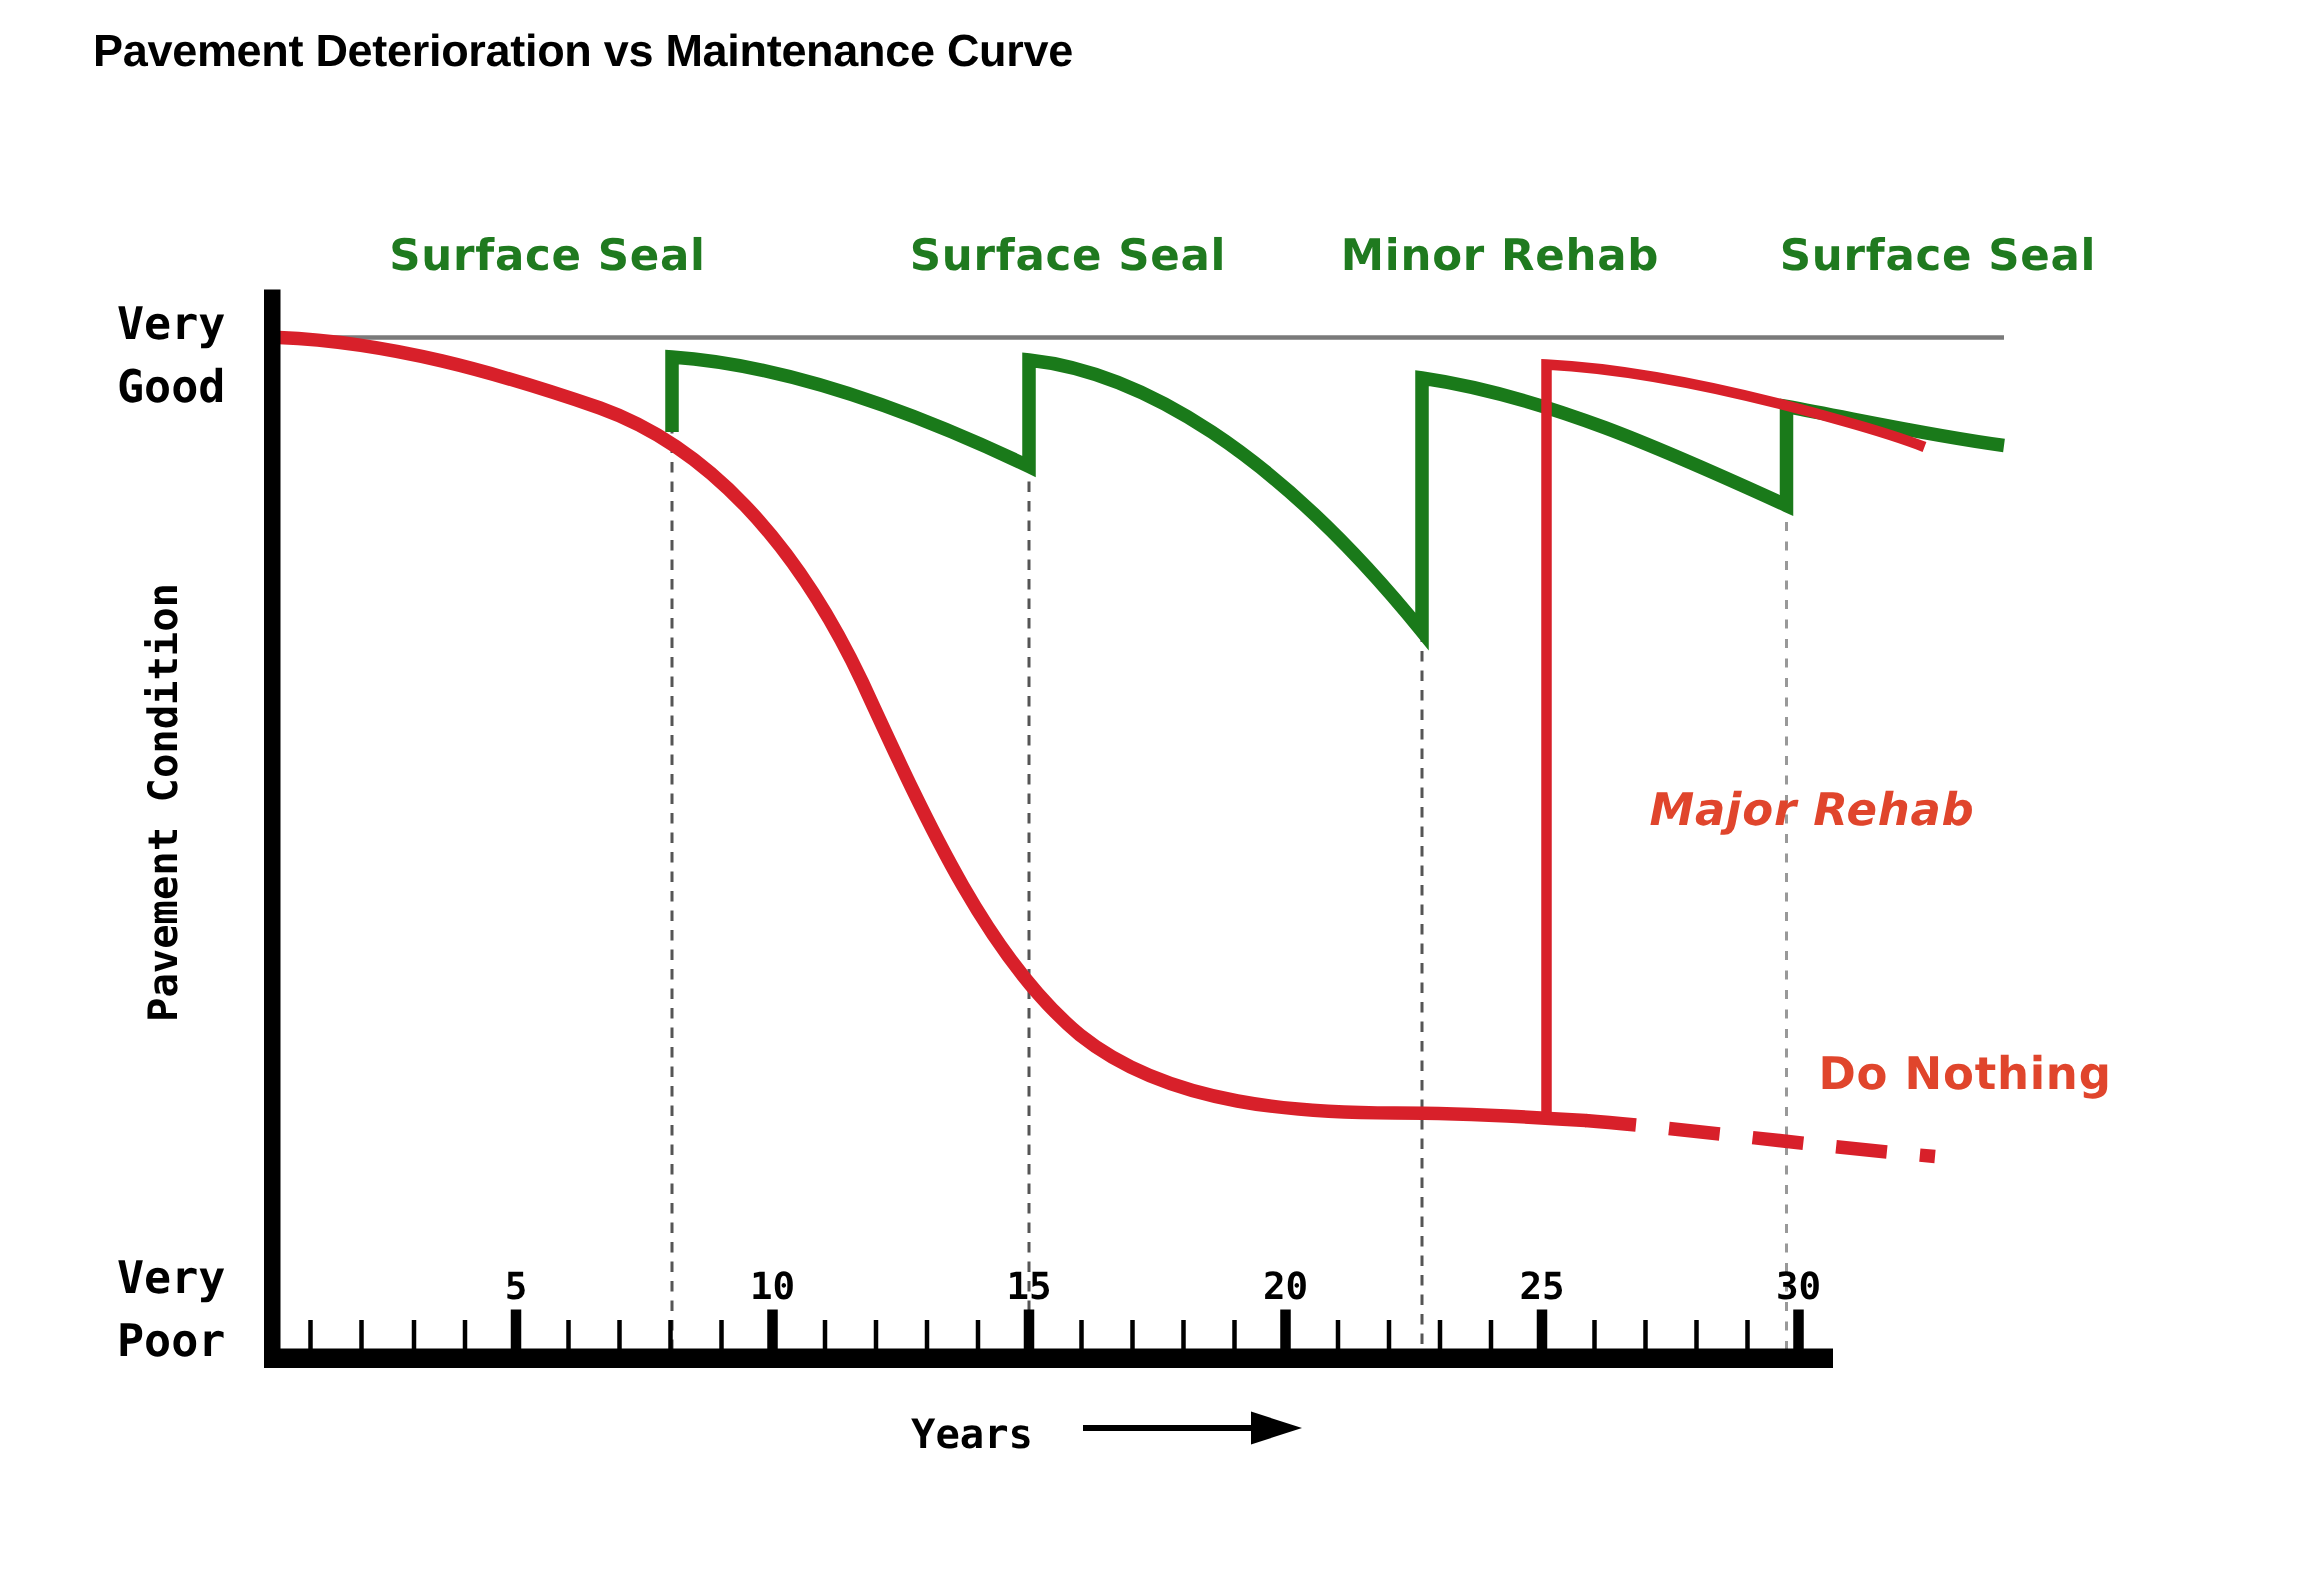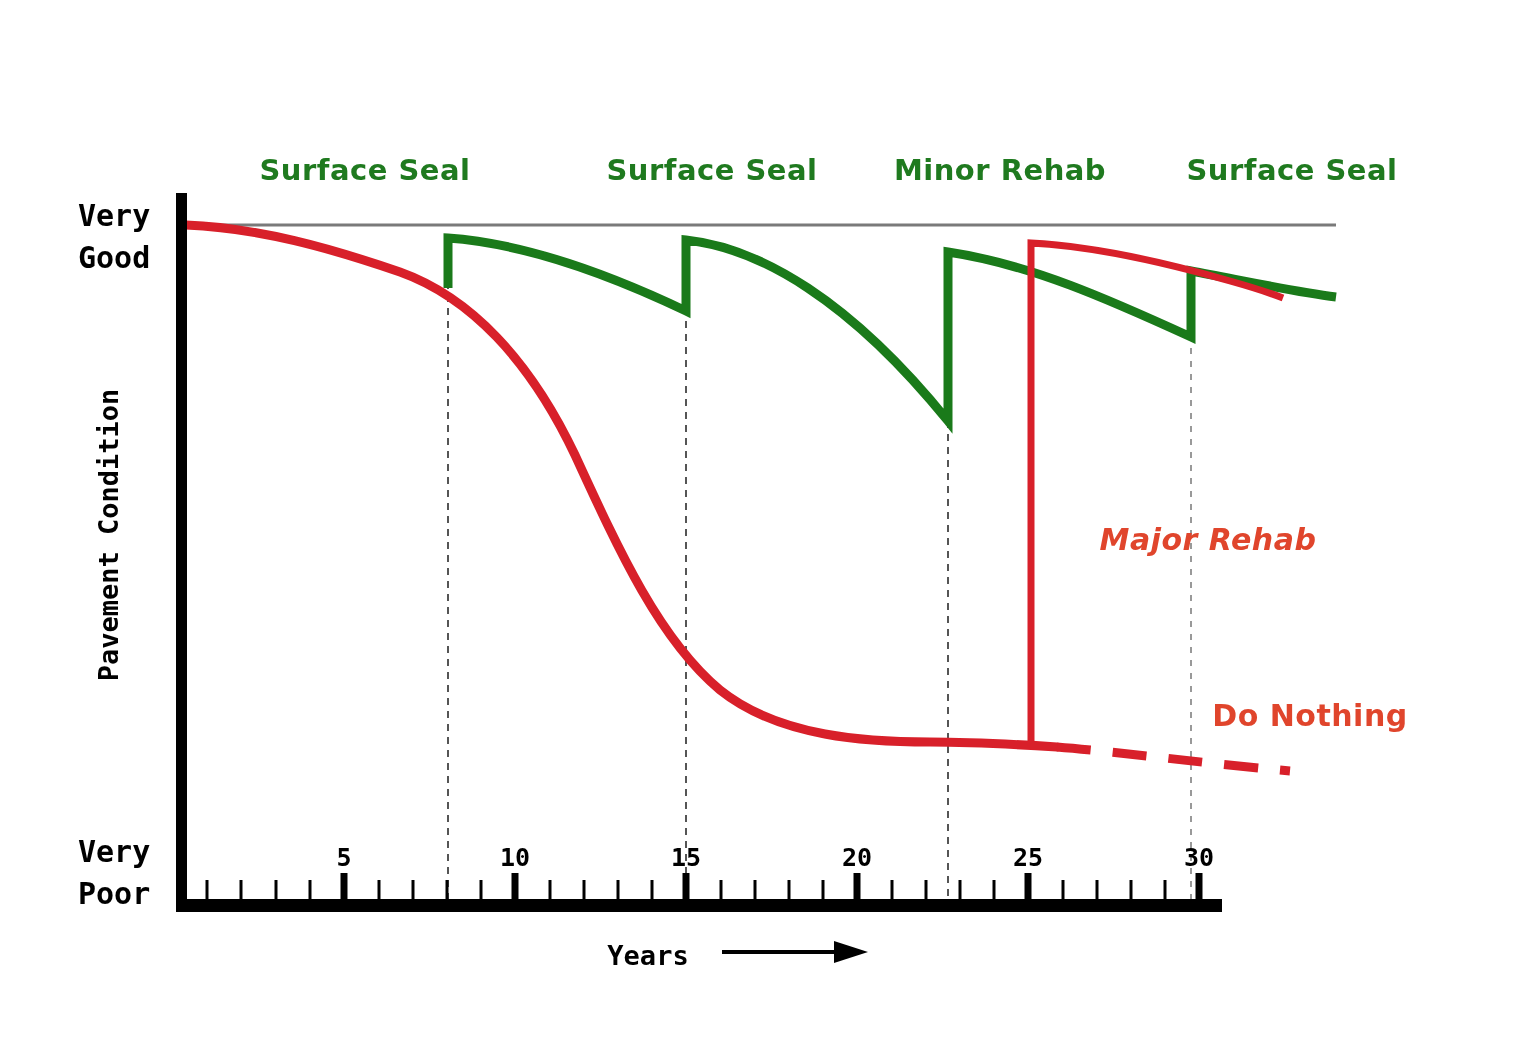--- a/index.html
+++ b/index.html
@@ -39,20 +39,21 @@
     font-size:30px;font-weight:bold;fill:#e0452c;text-anchor:middle;
     letter-spacing:0.5px;
   }
   .redlabel.ital{font-style:italic;}
 </style>
 </head>
 <body>
 
 <div id="stage">
 
+  <div class="title">Pavement Deterioration vs Maintenance Curve</div>
 
   <svg class="plot" viewBox="0 0 1536 1052">
 
     <line x1="186" y1="225" x2="1336" y2="225" stroke="#7a7a7a" stroke-width="3"></line>
 
     <g>
       <line x1="448" y1="243" x2="448" y2="902" stroke="#555" stroke-width="2" stroke-dasharray="7 6"></line>
       <line x1="686" y1="243" x2="686" y2="902" stroke="#555" stroke-width="2" stroke-dasharray="7 6"></line>
       <line x1="948" y1="252" x2="948" y2="902" stroke="#555" stroke-width="2" stroke-dasharray="7 6"></line>
       <line x1="1191" y1="270" x2="1191" y2="902" stroke="#999" stroke-width="2" stroke-dasharray="6 7"></line>

